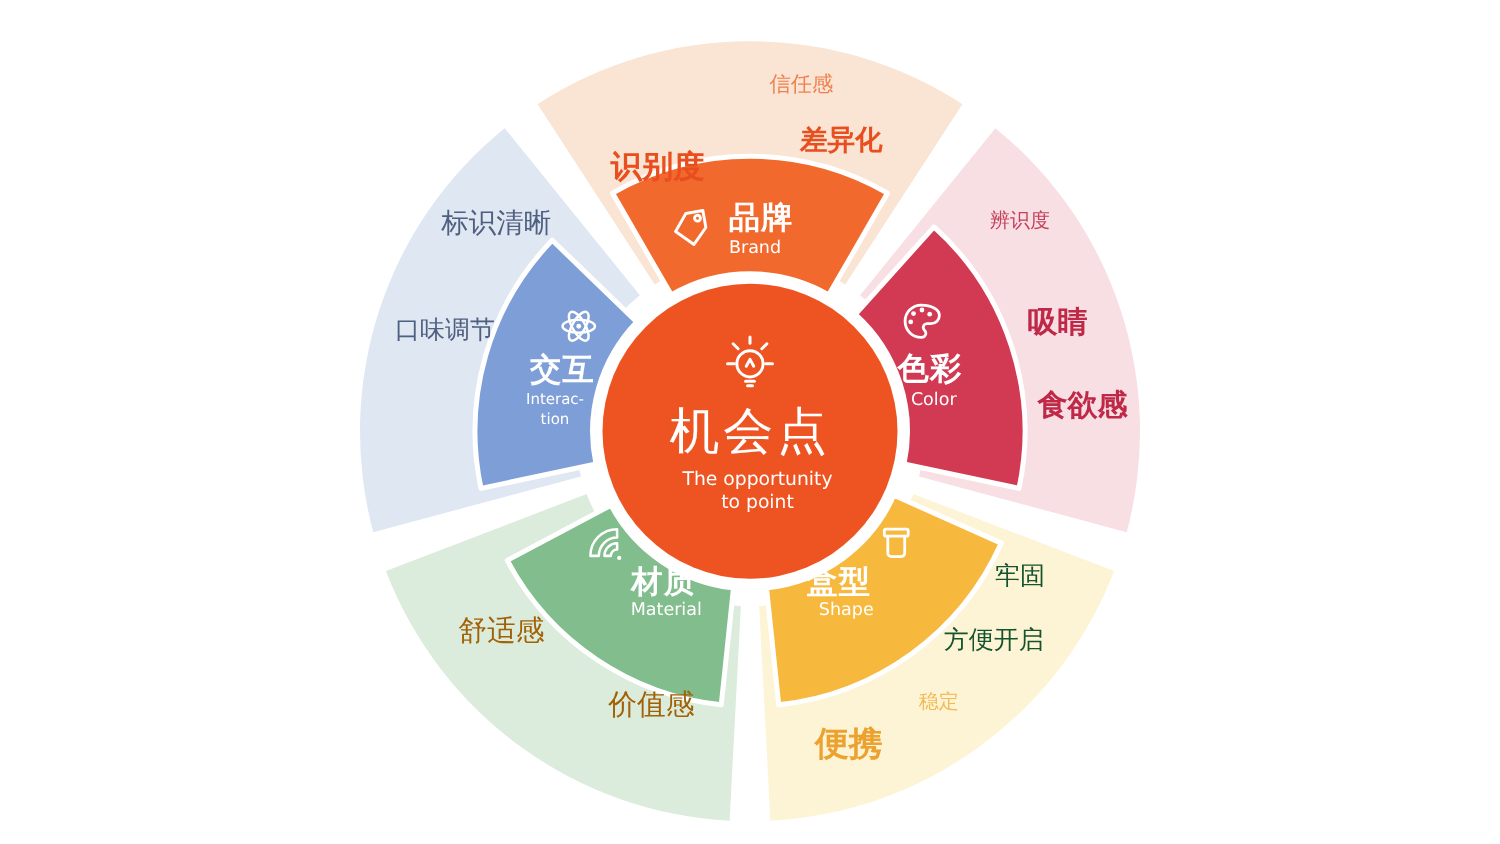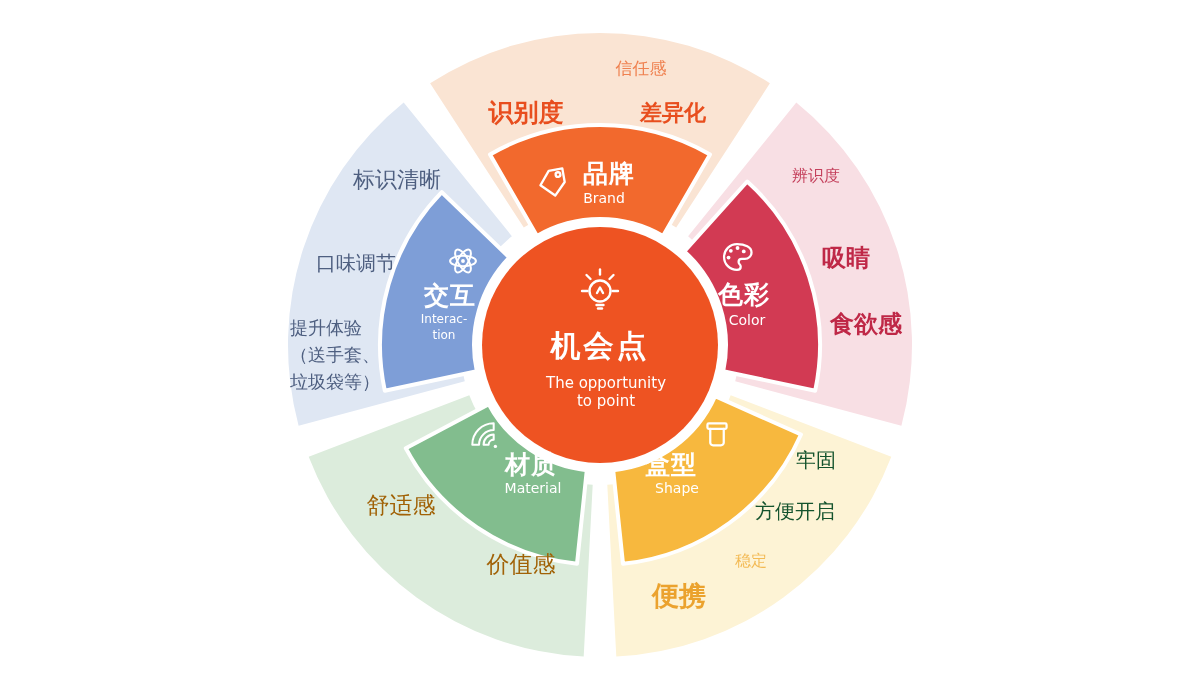--- a/index.html
+++ b/index.html
@@ -12,27 +12,27 @@
   .icon{position:absolute;transform:translate(-50%,-50%);}
   .icon svg{display:block;width:100%;height:100%;}
 
   
   .wedge-zh{color:#fff;font-weight:bold;font-size:25px;letter-spacing:1px;}
   .wedge-en{color:#fff;font-size:14px;}
   .wedge-en-2l{color:#fff;font-size:12px;text-align:center;line-height:1.3;}
   .wedge-en-2l span{display:block;}
 
   
-  .center-zh{color:#fff;font-weight:bold;font-size:30px;letter-spacing:3px;}
+  .center-zh{color:#fff;font-weight:normal;font-size:40px;letter-spacing:3px;}
   .center-en{color:#fff;font-size:15px;text-align:center;line-height:1.2;}
   .center-en span{display:block;margin-left:12px;}
 
   
   .k-brand-sm{color:#ef8150;font-size:17px;}
-  .k-brand-lg{color:#e84e1e;font-size:25px;font-weight:bold;}
+  .k-brand-lg{color:#e84e1e;font-size:25px;font-weight:bold;margin-top:20px;}
   .k-brand-md{color:#e84e1e;font-size:22px;font-weight:bold;}
   .k-color-sm{color:#c4405c;font-size:16px;}
   .k-color-lg{color:#bf2847;font-size:24px;font-weight:bold;}
   .k-shape-md{color:#14532d;font-size:20px;}
   .k-shape-sm{color:#f3ba55;font-size:16px;}
   .k-shape-lg{color:#eba22e;font-size:27px;font-weight:bold;}
   .k-material{color:#a16207;font-size:23px;}
   .k-inter-lg{color:#4e5f80;font-size:22px;}
   .k-inter-md{color:#4e5f80;font-size:20px;}
   .k-inter-block{
@@ -154,19 +154,14 @@
       <circle cx="16" cy="16" r="1.7" fill="#ffffff"></circle>
     </svg>
   </div>
   <div class="lbl wedge-zh" style="left:450px;top:296px;">交互</div>
   <div class="lbl wedge-en-2l" style="left:444px;top:328px;">
     <span>Interac-</span>
     <span>tion</span>
   </div>
   <div class="lbl k-inter-lg" style="left:397px;top:180px;">标识清晰</div>
   <div class="lbl k-inter-md" style="left:356px;top:263px;">口味调节</div>
-  <div class="k-inter-block">
-    <span>提升体验</span>
-    <span>（送手套、</span>
-    <span>垃圾袋等）</span>
-  </div>
 
 </div>
 
 </body></html>

